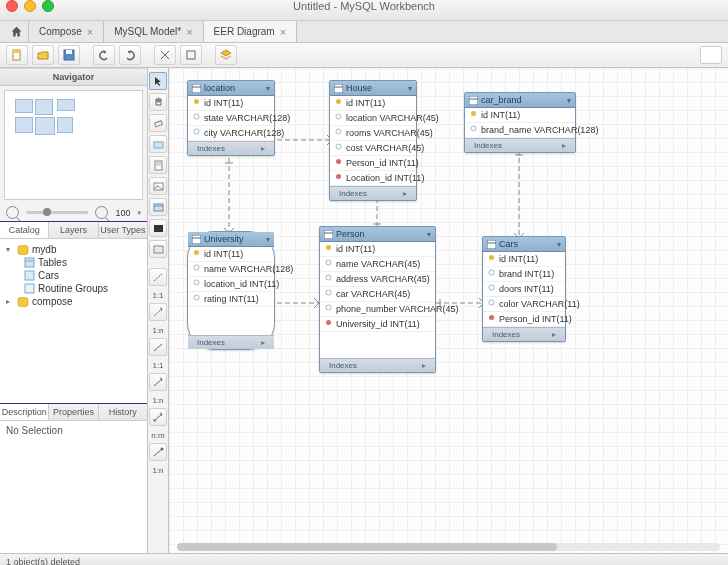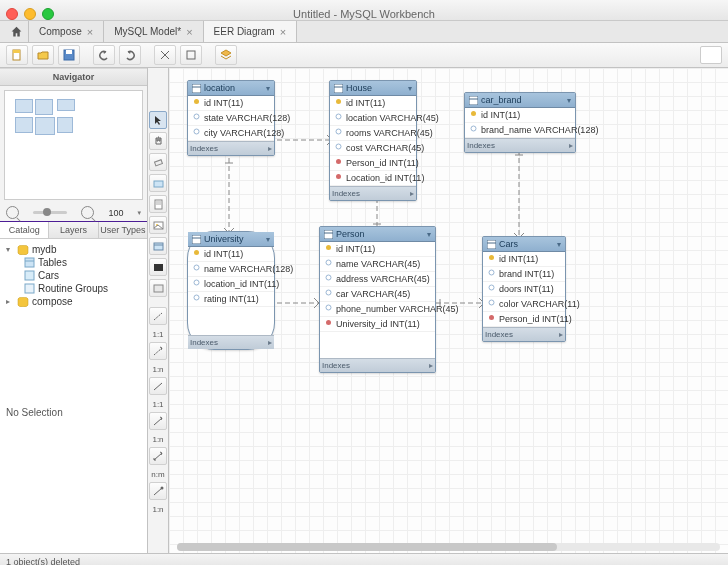--- a/index.html
+++ b/index.html
@@ -4,21 +4,21 @@
 <style>
   html, body {
     margin: 0; padding: 0; width: 728px; height: 565px;
     font-family: -apple-system, "Helvetica Neue", Arial, sans-serif;
     font-size: 10px; color: #333; background: #ececec; overflow: hidden;
     user-select: none;
   }
   
   .titlebar {
     height: 20px; background: linear-gradient(#f6f6f6,#e6e6e6);
-    border-bottom: 1px solid #c9c9c9; display: flex; align-items: flex-end;
+    border-bottom: 1px solid #c9c9c9; display: flex; align-items: flex-start;
     padding: 0 6px; position: relative;
   }
   .traffic { display: flex; gap: 6px; }
   .dot { width: 10px; height: 10px; border-radius: 50%; }
   .dot.red { background:#ff5f57; border:1px solid #e1483f;}
   .dot.yellow { background:#febc2e; border:1px solid #d89e22;}
   .dot.green { background:#28c840; border:1px solid #1fa232;}
   .wintitle { position:absolute; left:0; right:0; text-align:center; font-size:11px; color:#666;}
   
   .tabstrip {
@@ -60,21 +60,21 @@
     font-size:9px; font-weight:bold; color:#555; display:flex;
     align-items:center; justify-content:center;
   }
   .navpreview {
     height:108px; background:#fff; margin:4px; border:1px solid #ccc;
     position:relative;
   }
   .navpreview .mini {
     position:absolute; border:1px solid #9db9d8; background:#cfe0f0;
   }
-  .zoomrow { display:flex; align-items:center; gap:14px; padding:2px 6px; font-size:9px;}
+  .zoomrow { display:flex; align-items:center; gap:7px; padding:2px 6px; font-size:9px;}
   .zoomrow .track { flex:1; height:3px; background:#ccc; border-radius:2px; position:relative;}
   .zoomrow .thumb { position:absolute; left:28%; top:-3px; width:8px; height:8px; border-radius:50%; background:#888;}
   .mag { width:11px; height:11px; border:1px solid #888; border-radius:50%; position:relative;}
   .mag::after { content:""; position:absolute; width:5px; height:1px; background:#888; bottom:-2px; right:-3px; transform:rotate(45deg);}
   .subtabs { display:flex; border-top:1px solid #4c1d95; border-bottom:1px solid #ccc;}
   .subtab { flex:1; text-align:center; font-size:9px; padding:3px 0;
     background:linear-gradient(#f4f4f4,#e6e6e6); border-right:1px solid #ccc; color:#555;}
   .subtab.active { background:#fff; }
   .subtab:last-child { border-right:none; }
   .tree { flex:1; background:#fff; padding:4px 2px; overflow:hidden;}
@@ -86,21 +86,20 @@
   .dbicon .cyl { fill:#f4c53d; stroke:#c49a1f; stroke-width:0.5;}
   .ficon { width:11px; height:11px; }
   .prop-area { height:150px; display:flex; flex-direction:column;}
   .noselect { background:#fff; flex:1; padding:4px 6px; font-size:10px; color:#555;}
 
   
   .vtools {
     width:20px; background:#f3f3f3; border-right:1px solid #c2c2c2;
     display:flex; flex-direction:column; align-items:center; gap:3px;
     padding-top:4px;
-    justify-content:center;
   }
   .vbtn {
     width:16px; height:16px; border:1px solid #d0d0d0; border-radius:2px;
     background:linear-gradient(#fdfdfd,#ebebeb); display:flex;
     align-items:center; justify-content:center;
   }
   .vbtn.sel { background:#d8e4f0; border-color:#8aa8c8;}
   .vbtn svg { width:11px; height:11px; }
   .vlabel { font-size:8px; color:#555; padding-top:2px;}
 
@@ -135,21 +134,21 @@
   }
   .entity .ehdr .eicon { width:9px; height:9px; }
   .entity .ehdr .chev { margin-left:auto; color:#4a6a88; font-size:8px;}
   .entity .erow {
     padding:2px 5px; display:flex; align-items:flex-start; gap:4px;
     border-bottom:1px solid #f0f0f0; white-space:nowrap;
   }
   .entity .ekey { width:7px; height:7px; flex-shrink:0;}
   .entity .eidx {
     background:linear-gradient(#d4dde6,#c0ccd8); color:#4a5a6a;
-    font-size:8px; padding:2px 2px; display:flex; align-items:center;
+    font-size:8px; padding:2px 9px; display:flex; align-items:center;
     border-top:1px solid #aeb9c5;
   }
   .entity .eidx .tri { margin-left:auto; font-size:8px; color:#6a7a8a;}
 
   
   .rel-svg { position:absolute; inset:0; pointer-events:none; }
   .rel-svg line, .rel-svg path {
     stroke:#888; stroke-width:1; fill:none; stroke-dasharray:5 3;
   }
   .rel-svg .crow { stroke-dasharray:none; }
@@ -307,20 +306,25 @@
       <div class="tree-row lvl1">
         <span class="disc">▸</span>
         <svg class="dbicon" viewBox="0 0 12 10">
             <ellipse class="cyl" cx="6" cy="2" rx="5" ry="1.8"></ellipse>
             <path class="cyl" d="M1 2 L1 8 A5 1.8 0 0 0 11 8 L11 2"></path>
           </svg>
         <span>compose</span>
       </div>
     </div>
     <div class="prop-area">
+      <div class="subtabs">
+        <div class="subtab active">Description</div>
+        <div class="subtab">Properties</div>
+        <div class="subtab">History</div>
+      </div>
       <div class="noselect">No Selection</div>
     </div>
   </div>
 
   <div class="vtools">
     <div class="vbtn sel">
         <svg viewBox="0 0 11 11">
           <path d="M2 1 L2 9 L4 7 L6 10 L7 9 L5 6 L8 6 Z" fill="#333"></path>
         </svg>
       </div>

